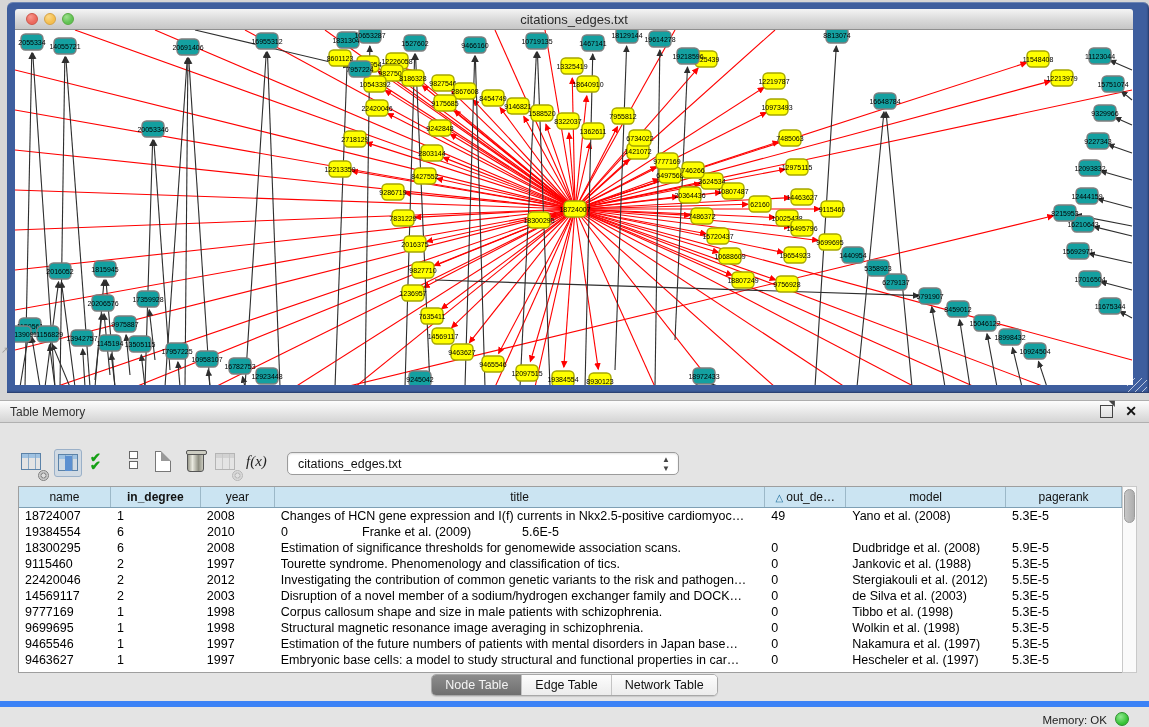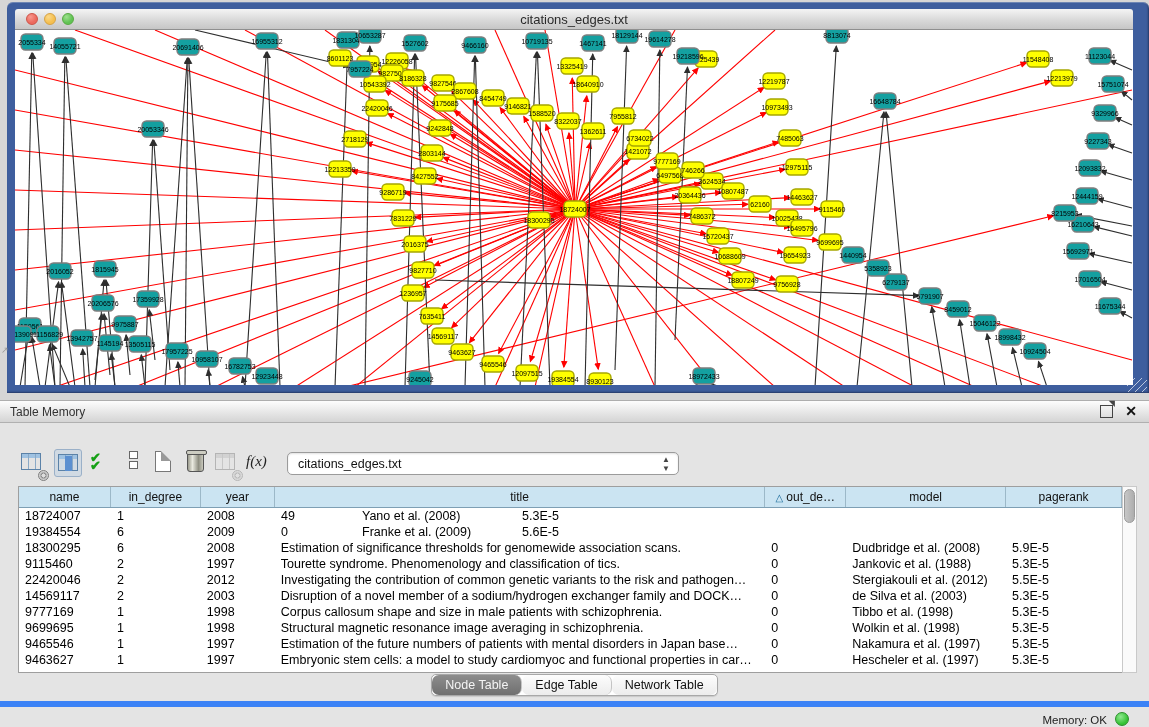--- a/index.html
+++ b/index.html
@@ -67,21 +67,21 @@
   .hcell { font-size:12px; color:#111; text-align:center; line-height:20px; border-right:1px solid #9cb8c8; overflow:hidden; white-space:nowrap; }
   .hcell .tri { color:#1a6a9a; font-size:10px; margin-right:3px; }
   #gbody .trow { display:flex; height:16px; }
   .tcell { font-size:12.5px; color:#000; line-height:16px; padding-left:6px; overflow:hidden; white-space:nowrap; }
   #vscroll { position:absolute; left:1122px; top:85px; width:15px; height:187px; background:#fafafa; border:1px solid #c9c9c9; }
   #vthumb { position:absolute; left:1px; top:2px; width:11px; height:34px; background:linear-gradient(90deg,#c7c7c7,#adadad); border-radius:6px; border:1px solid #9a9a9a; }
 
   
   #tabs { position:absolute; left:0; top:273px; width:100%; height:22px; text-align:center; }
   #seg { display:inline-flex; border:1px solid #a8a8a8; border-radius:5px; overflow:hidden; background:#fff; box-shadow:0 1px 1px rgba(0,0,0,.12); }
-  .seg-btn { font-size:12.5px; padding:3px 13px; background:linear-gradient(#fdfdfd,#ececec); color:#111; border-right:1px solid #c4c4c4;border-radius:7px; }
+  .seg-btn { font-size:12.5px; padding:3px 13px; background:linear-gradient(#fdfdfd,#ececec); color:#111; border-right:1px solid #c4c4c4; }
   .seg-btn:last-child { border-right:none; }
   .seg-btn.sel { background:linear-gradient(#8d8d8d,#6f6f6f); color:#f4f4f4; }
 
   
   #statusbar { position:absolute; left:0; top:300px; width:100%; height:27px; border-top:6px solid #3b82f6; }
   #mem-label { position:absolute; right:42px; top:7px; font-size:11.5px; color:#222; }
   #mem-dot { position:absolute; right:20px; top:5px; width:14px; height:14px; border-radius:50%;
     background:radial-gradient(circle at 38% 32%, #8fe88f, #35c235 65%); border:1px solid #2a8f2a; }
 </style>
 </head>
@@ -558,40 +558,41 @@
     </div>
     <div id="combo">
       <span id="combo-text">citations_edges.txt</span>
       <span id="combo-arrows">▲<br>▼</span>
     </div>
   </div>
 
   <div id="grid">
     <div id="ghead">
         <div class="hcell" style="width: 92px;">name</div>
-        <div class="hcell" style="width: 90px;">in_degree</div>
+        <div class="hcell" style="width: 90px; font-weight: bold;">in_degree</div>
         <div class="hcell" style="width: 74px;">year</div>
         <div class="hcell" style="width: 491px;">title</div>
         <div class="hcell" style="width: 81px;"><span class="tri">△</span>out_de…</div>
         <div class="hcell" style="width: 160px;">model</div>
         <div class="hcell" style="width: 116px;">pagerank</div>
       </div>
     <div id="gbody">
         <div class="trow">
           <div class="tcell" style="width: 92px;">18724007</div>
           <div class="tcell" style="width: 90px;">1</div>
           <div class="tcell" style="width: 74px;">2008</div>
+          <div class="tcell" style="width: 491px;">Changes of HCN gene expression and I(f) currents in Nkx2.5-positive cardiomyoc…</div>
           <div class="tcell" style="width: 81px;">49</div>
           <div class="tcell" style="width: 160px;">Yano et al. (2008)</div>
           <div class="tcell" style="width: 116px;">5.3E-5</div>
         </div>
         <div class="trow">
           <div class="tcell" style="width: 92px;">19384554</div>
           <div class="tcell" style="width: 90px;">6</div>
-          <div class="tcell" style="width: 74px;">2009</div>
+          <div class="tcell" style="width: 74px;">2010</div>
           <div class="tcell" style="width: 81px;">0</div>
           <div class="tcell" style="width: 160px;">Franke et al. (2009)</div>
           <div class="tcell" style="width: 116px;">5.6E-5</div>
         </div>
         <div class="trow">
           <div class="tcell" style="width: 92px;">18300295</div>
           <div class="tcell" style="width: 90px;">6</div>
           <div class="tcell" style="width: 74px;">2008</div>
           <div class="tcell" style="width: 491px;">Estimation of significance thresholds for genomewide association scans.</div>
           <div class="tcell" style="width: 81px;">0</div>
@@ -649,21 +650,21 @@
           <div class="tcell" style="width: 74px;">1997</div>
           <div class="tcell" style="width: 491px;">Estimation of the future numbers of patients with mental disorders in Japan base…</div>
           <div class="tcell" style="width: 81px;">0</div>
           <div class="tcell" style="width: 160px;">Nakamura et al. (1997)</div>
           <div class="tcell" style="width: 116px;">5.3E-5</div>
         </div>
         <div class="trow">
           <div class="tcell" style="width: 92px;">9463627</div>
           <div class="tcell" style="width: 90px;">1</div>
           <div class="tcell" style="width: 74px;">1997</div>
-          <div class="tcell" style="width: 491px;">Embryonic stem cells: a model to study cardiomyoc and functional properties in car…</div>
+          <div class="tcell" style="width: 491px;">Embryonic base cells: a model to study structural and functional properties in car…</div>
           <div class="tcell" style="width: 81px;">0</div>
           <div class="tcell" style="width: 160px;">Hescheler et al. (1997)</div>
           <div class="tcell" style="width: 116px;">5.3E-5</div>
         </div>
       </div>
   </div>
   <div id="vscroll">
     <div id="vthumb"></div>
   </div>
 

